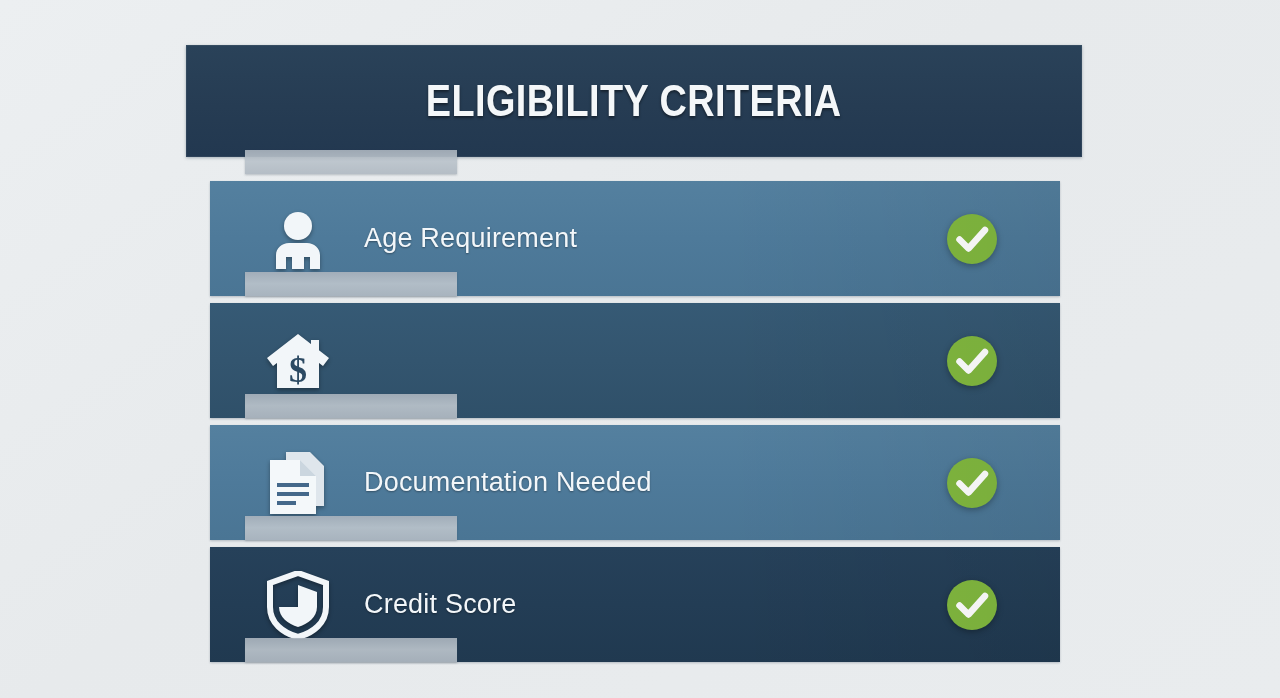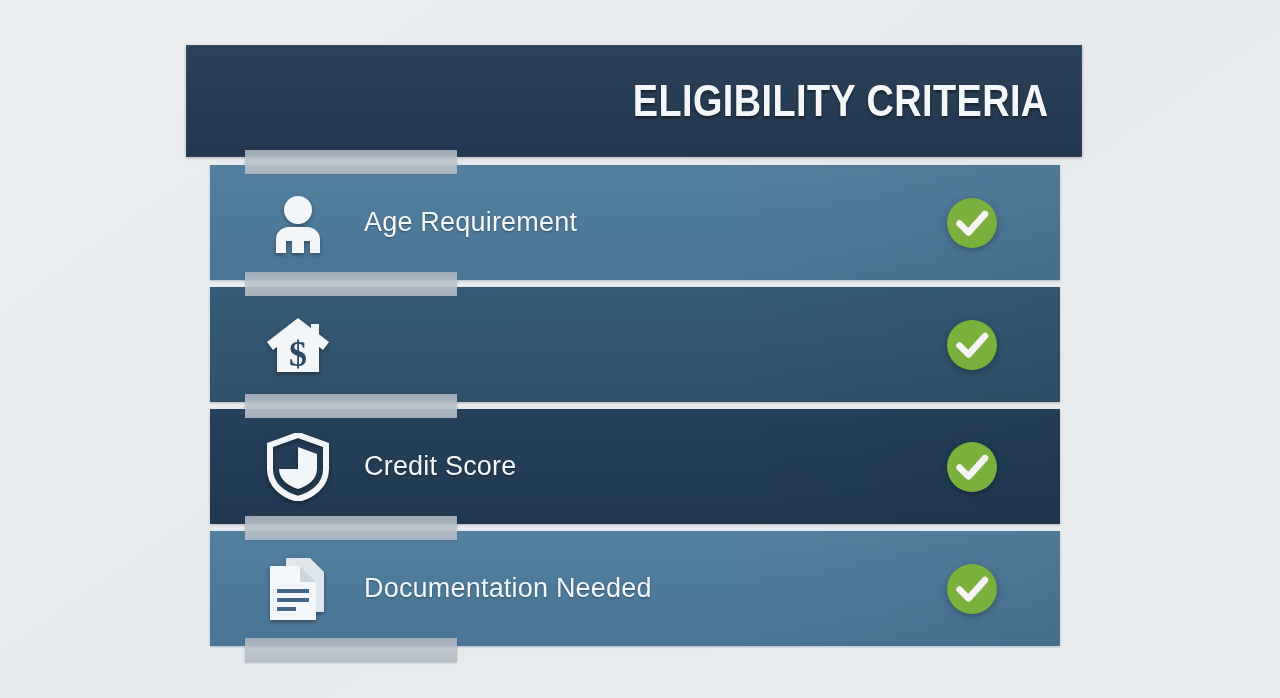--- a/index.html
+++ b/index.html
@@ -31,39 +31,39 @@
     position: absolute;
     left: 0;
     top: 0;
     width: 896px;
     height: 112px;
     background: linear-gradient(180deg, #2a4259 0%, #263c53 55%, #223850 100%);
     box-shadow: 0 1px 3px rgba(40,60,80,0.35),
                 inset 0 0 0 1px rgba(255,255,255,0.06);
     display: flex;
     align-items: center;
-    justify-content: flex-end;
+    justify-content: center;
   }
 
   .header-title {
     color: #f4f7f9;
     font-family: "Liberation Sans Narrow", "Liberation Sans", sans-serif;
     font-size: 44px;
     font-weight: bold;
     letter-spacing: 0.5px;
     transform: scaleX(0.86);
     text-shadow: 0 2px 3px rgba(0,0,0,0.45);
     white-space: nowrap;
   }
 
   
   .rows {
     position: absolute;
     left: 24px;
-    top: 120px;
+    top: 136px;
     width: 754px;
   }
 
   .criteria-row {
     position: relative;
     width: 850px;
     height: 115px;
     margin-bottom: 7px;
     display: flex;
     align-items: center;
@@ -178,58 +178,58 @@
         </svg>
       </div>
       <div class="row-check">
         <svg width="52" height="52" viewBox="0 0 52 52" aria-hidden="true">
           <circle cx="26" cy="26" r="25" fill="#81b83f"></circle>
           <path d="M13.5 26.5 L22.5 35.5 L39 17" stroke="#ffffff" stroke-width="6.5" stroke-linecap="round" stroke-linejoin="round" fill="none"></path>
         </svg>
       </div>
     </div>
 
-    <div class="criteria-row tone-dark">
-      <div class="row-icon">
-        <svg width="62" height="68" viewBox="0 0 62 68" aria-hidden="true">
-          <path d="M31 2 L59 12 L59 36 C59 52 46 62 31 66 C16 62 3 52 3 36 L3 12 Z" fill="none" stroke="#f2f6f9" stroke-width="6"></path>
-          <path d="M31 14 L50 21 L50 36 C50 46 41 53 31 56 Z" fill="#f2f6f9"></path>
-          <path d="M31 56 C21 53 12 46 12 36 L12 21 L31 14 Z" fill="none"></path>
-          <path d="M12 36 C12 46 21 53 31 56 L31 36 Z" fill="#f2f6f9"></path>
-        </svg>
-      </div>
-      <div class="row-label">Credit Score</div>
-      <div class="row-check">
-        <svg width="52" height="52" viewBox="0 0 52 52" aria-hidden="true">
-          <circle cx="26" cy="26" r="25" fill="#81b83f"></circle>
-          <path d="M13.5 26.5 L22.5 35.5 L39 17" stroke="#ffffff" stroke-width="6.5" stroke-linecap="round" stroke-linejoin="round" fill="none"></path>
-        </svg>
-      </div>
-    </div>
-
     <div class="criteria-row tone-light">
       <div class="row-icon">
         <svg width="64" height="66" viewBox="0 0 64 66" aria-hidden="true">
           <path d="M20 2 L44 2 L58 16 L58 56 L20 56 Z" fill="#dfe6ec"></path>
           <path d="M4 10 L34 10 L50 26 L50 64 L4 64 Z" fill="#f4f8fa"></path>
           <path d="M34 10 L50 26 L34 26 Z" fill="#cbd6df"></path>
           <rect x="11" y="33" width="32" height="4" fill="#44688a"></rect>
           <rect x="11" y="42" width="32" height="4" fill="#44688a"></rect>
           <rect x="11" y="51" width="19" height="4" fill="#44688a"></rect>
         </svg>
       </div>
       <div class="row-label">Documentation Needed</div>
       <div class="row-check">
         <svg width="52" height="52" viewBox="0 0 52 52" aria-hidden="true">
           <circle cx="26" cy="26" r="25" fill="#81b83f"></circle>
           <path d="M13.5 26.5 L22.5 35.5 L39 17" stroke="#ffffff" stroke-width="6.5" stroke-linecap="round" stroke-linejoin="round" fill="none"></path>
         </svg>
       </div>
     </div>
 
+    <div class="criteria-row tone-dark">
+      <div class="row-icon">
+        <svg width="62" height="68" viewBox="0 0 62 68" aria-hidden="true">
+          <path d="M31 2 L59 12 L59 36 C59 52 46 62 31 66 C16 62 3 52 3 36 L3 12 Z" fill="none" stroke="#f2f6f9" stroke-width="6"></path>
+          <path d="M31 14 L50 21 L50 36 C50 46 41 53 31 56 Z" fill="#f2f6f9"></path>
+          <path d="M31 56 C21 53 12 46 12 36 L12 21 L31 14 Z" fill="none"></path>
+          <path d="M12 36 C12 46 21 53 31 56 L31 36 Z" fill="#f2f6f9"></path>
+        </svg>
+      </div>
+      <div class="row-label">Credit Score</div>
+      <div class="row-check">
+        <svg width="52" height="52" viewBox="0 0 52 52" aria-hidden="true">
+          <circle cx="26" cy="26" r="25" fill="#81b83f"></circle>
+          <path d="M13.5 26.5 L22.5 35.5 L39 17" stroke="#ffffff" stroke-width="6.5" stroke-linecap="round" stroke-linejoin="round" fill="none"></path>
+        </svg>
+      </div>
+    </div>
+
   </div>
 
   <div class="tab tab-0"></div>
   <div class="tab tab-1"></div>
   <div class="tab tab-2"></div>
   <div class="tab tab-3"></div>
   <div class="tab tab-4"></div>
 
 </div>
 

